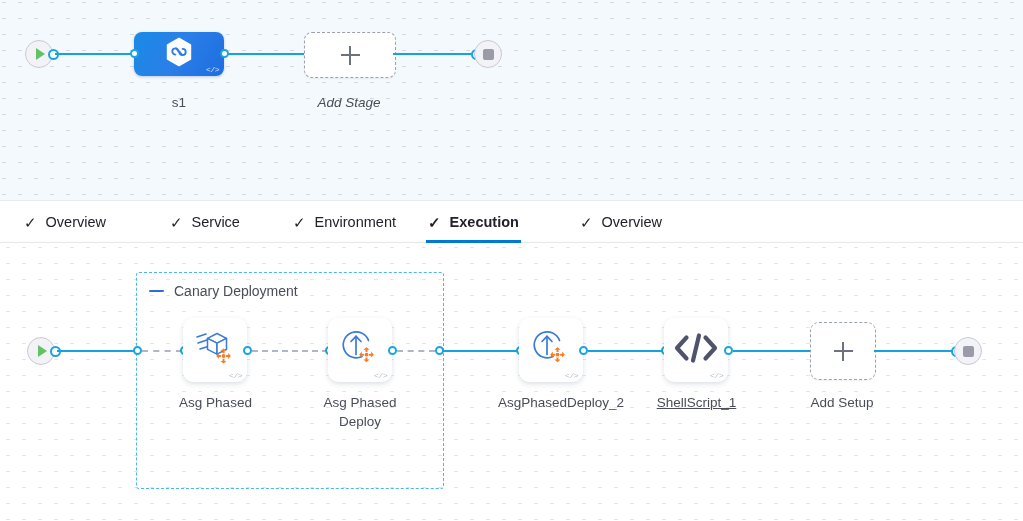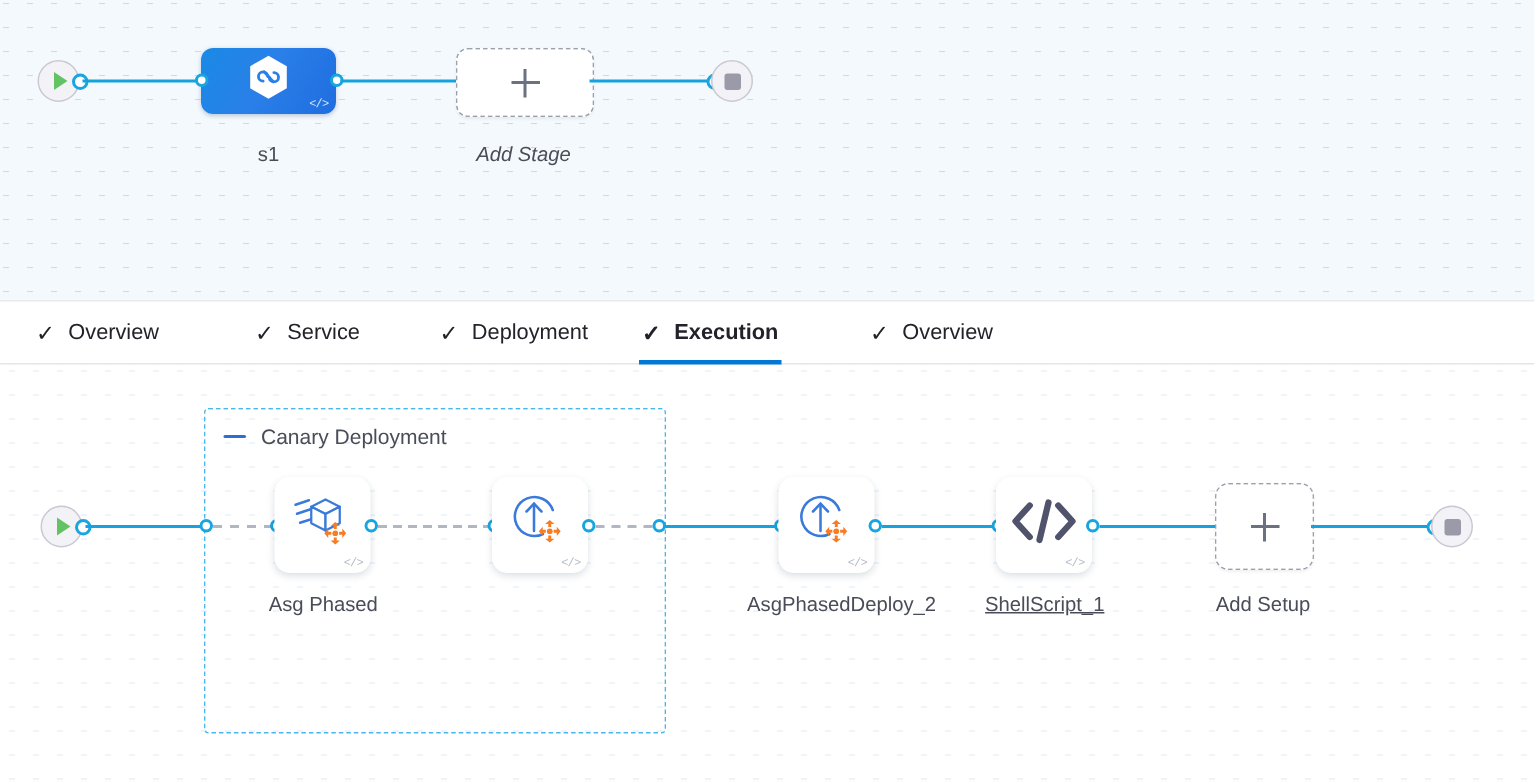--- a/index.html
+++ b/index.html
@@ -191,21 +191,21 @@
     <div class="tab" style="left:22px;">
       <span class="chk">✓</span>
       <span>Overview</span>
     </div>
     <div class="tab" style="left:168px;">
       <span class="chk">✓</span>
       <span>Service</span>
     </div>
     <div class="tab" style="left:291px;">
       <span class="chk">✓</span>
-      <span>Deployment</span>
+      <span>Environment</span>
     </div>
     <div class="tab active" style="left:426px;">
       <span class="chk">✓</span>
       <span>Execution</span>
     </div>
     <div class="tab" style="left:578px;">
       <span class="chk">✓</span>
       <span>Overview</span>
     </div>
   </div>
@@ -273,20 +273,21 @@
               <path d="M26.5 32.2 l-3.1 -2.6 l2.1 0 l0 -2.1 l2.0 0 l0 2.1 l2.1 0 z"></path>
               <path d="M19.2 24.7 l2.6 -3.1 l0 2.1 l2.1 0 l0 2.0 l-2.1 0 l0 2.1 z"></path>
               <path d="M33.8 24.7 l-2.6 3.1 l0 -2.1 l-2.1 0 l0 -2.0 l2.1 0 l0 -2.1 z"></path>
               <circle cx="26.5" cy="24.7" r="1.9"></circle>
             </g>
           </svg>
         </span>
         <span class="codetag dark">&lt;/&gt;</span>
       </div>
       <div class="dot sm" style="left:386px;top:103px;"></div>
+      <div class="node-label" style="left:313px;top:150px;width:90px;">Asg Phased Deploy</div>
 
       <div class="line dash" style="left:395px;top:107px;width:38px;"></div>
       <div class="dot sm" style="left:433px;top:103px;"></div>
 
       <div class="line" style="left:441px;top:107px;width:76px;"></div>
       <div class="dot sm" style="left:514px;top:103px;"></div>
 
       <div class="step-node" style="left:517px;top:75px;">
         <span class="step-icon">
           <svg width="40" height="36" viewBox="0 0 40 36">

